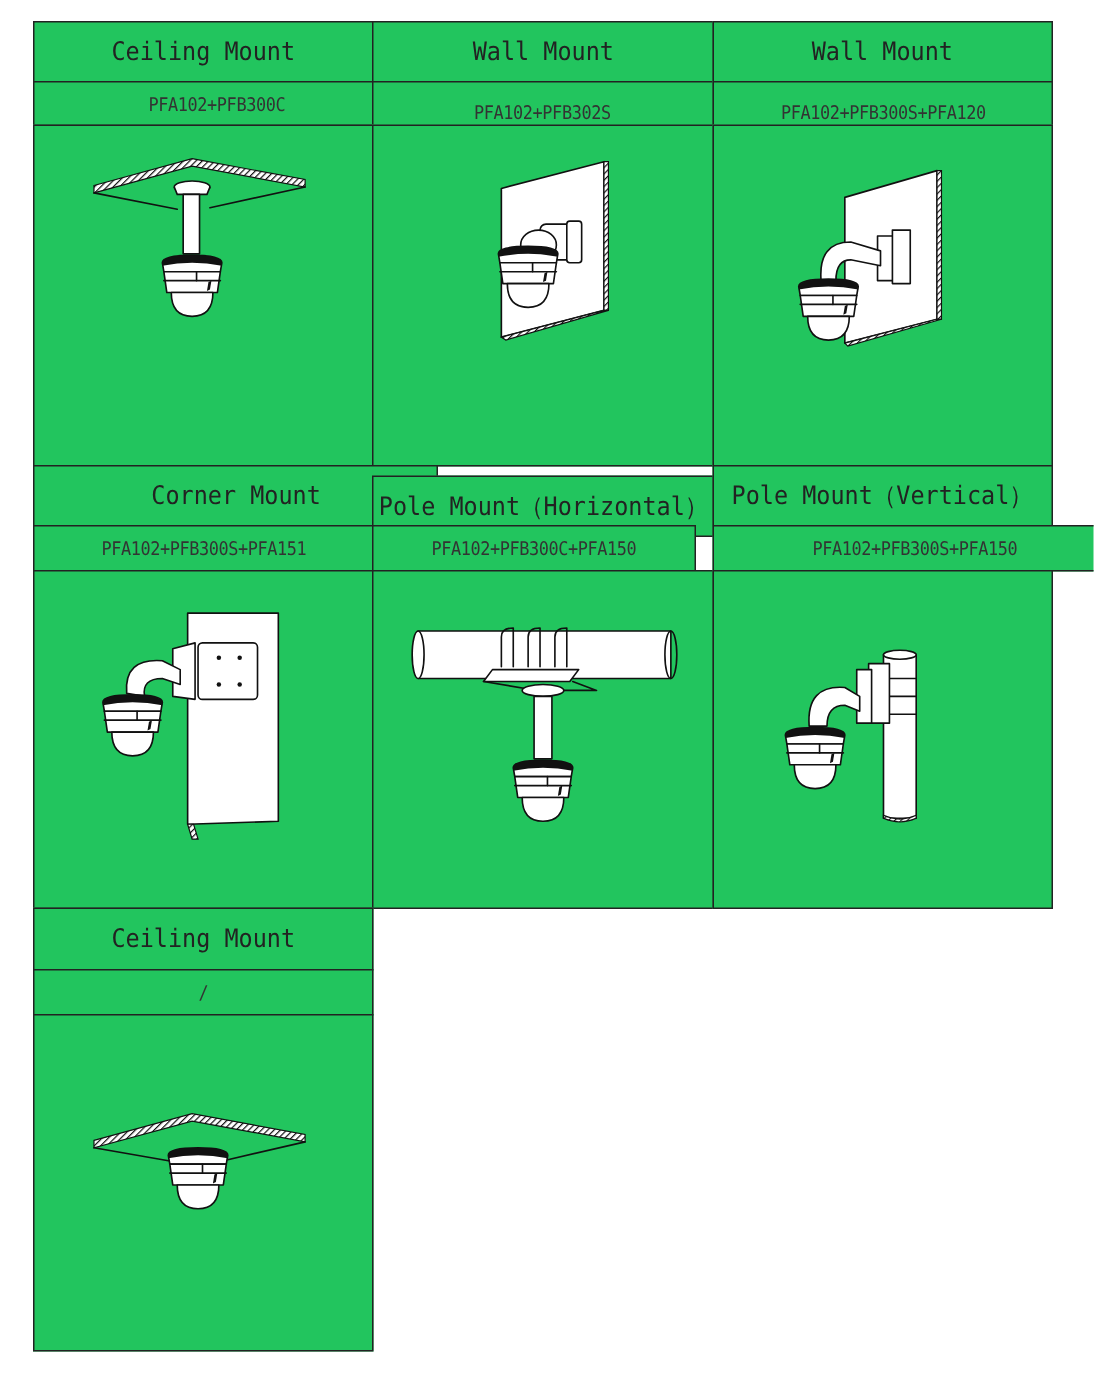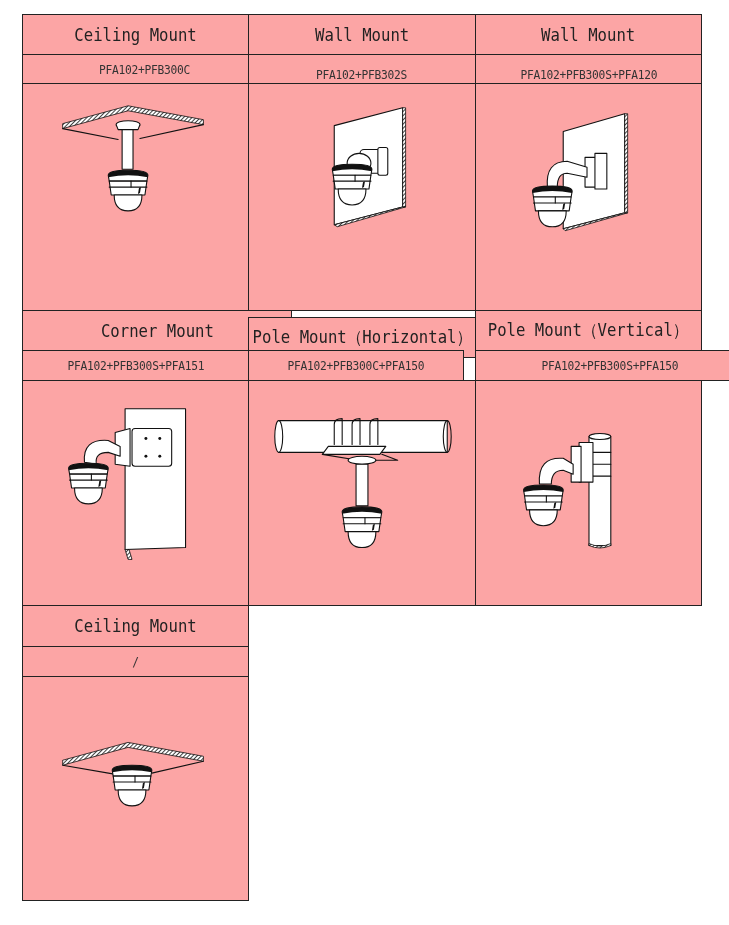--- a/index.html
+++ b/index.html
@@ -1,20 +1,20 @@
 <!DOCTYPE html>
 <html><head>
   <meta charset="utf-8">
   <style>
     html, body { margin: 0; padding: 0; background: #ffffff; }
     body { width: 729px; height: 925px; position: relative; overflow: hidden;
            font-family: "DejaVu Sans Mono", "Liberation Mono", monospace; color: #222; }
     .tbl { position: absolute; left: 22px; top: 14px; }
     .cell { position: absolute; box-sizing: border-box; border: 1.5px solid #222;
-            display: flex; align-items: center; justify-content: center; background:#fca5a5; }
+            display: flex; align-items: center; justify-content: center; background:#22c55e; }
     .title { font-size: 17px; letter-spacing: 0px; white-space: nowrap; transform: scaleX(0.92); }
     .model { font-size: 12.5px; letter-spacing: -0.3px; white-space: nowrap; transform: scaleX(0.9); color:#333; }
     .pic svg { width: 100%; height: 100%; display: block; }
     svg .l { fill: none; stroke: #111; stroke-width: 1.1; stroke-linejoin: round; stroke-linecap: round; }
     svg .w { fill: #fff; stroke: #111; stroke-width: 1.1; stroke-linejoin: round; }
     svg .h { fill: url(#hatch); stroke: #111; stroke-width: 0.8; }
     svg .k { fill: #111; }
   </style>
 </head>
 <body>

